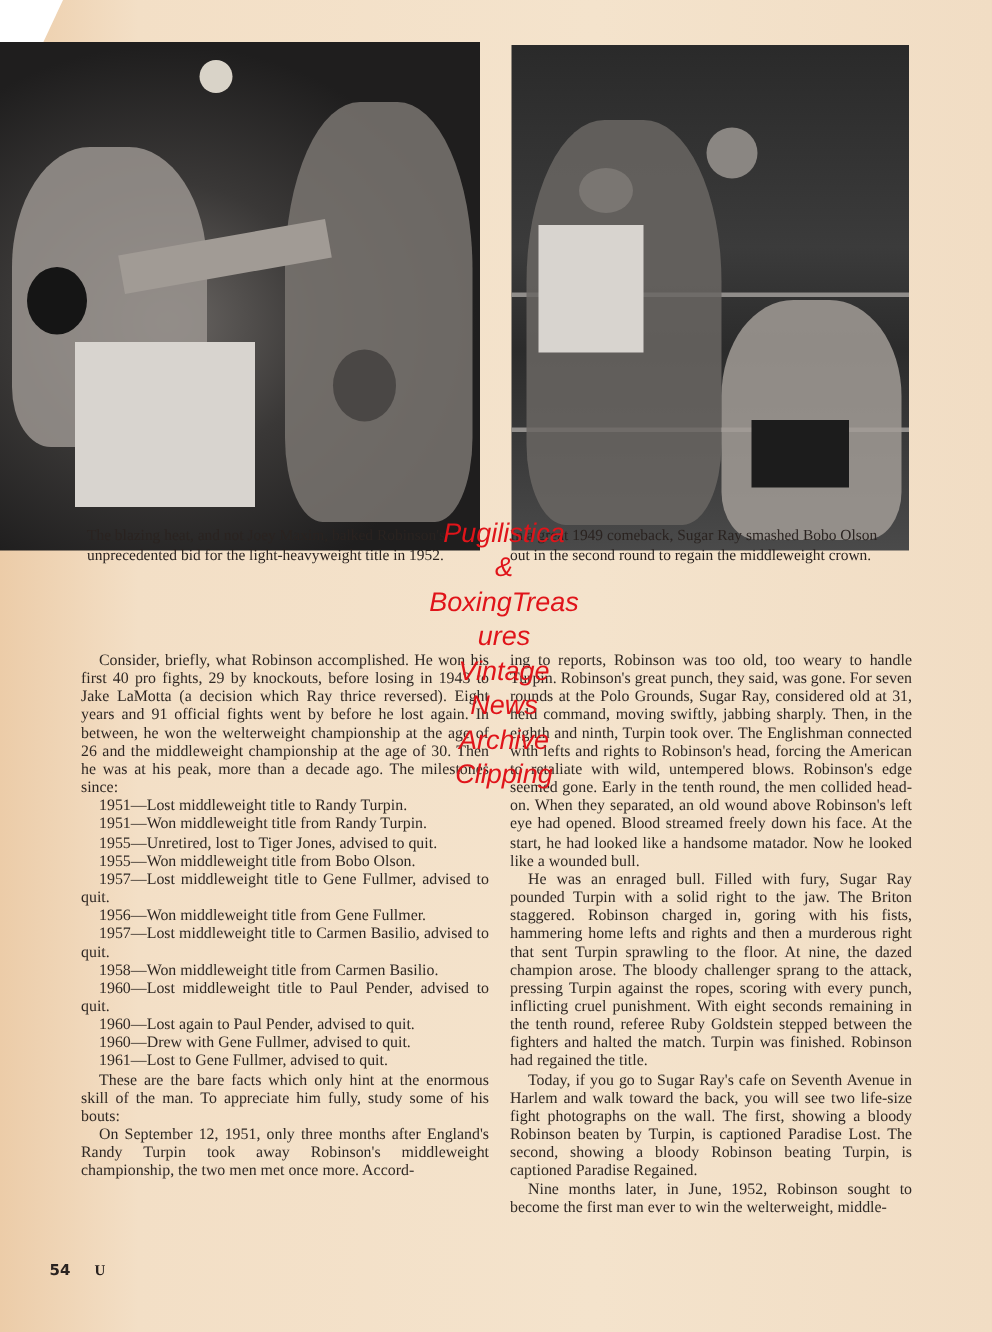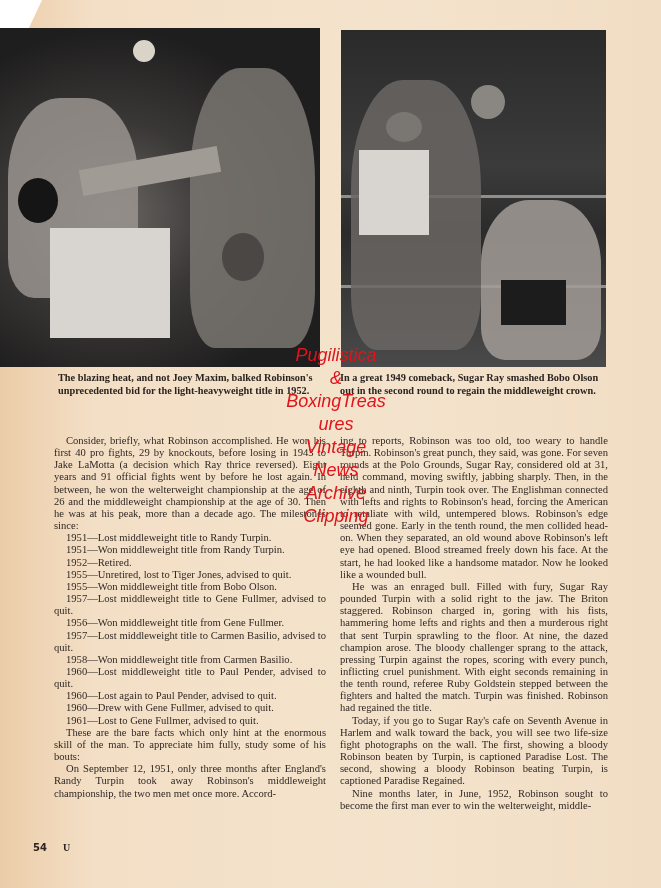--- a/index.html
+++ b/index.html
@@ -27,23 +27,23 @@
     background: radial-gradient(ellipse at 35% 55%, #6a6663 0%, #3a3837 35%, #1f1e1e 70%); }
   .photo-right { left: 341px; top: 30px; width: 265px; height: 337px;
     background: linear-gradient(180deg, #2a2a2a 0%, #3b3b3b 40%, #2b2b2b 60%, #4a4a4a 100%); }
   .figure { position: absolute; border-radius: 40% 40% 20% 20%; background: #8d8986; opacity: .85; }
   .trunk  { position: absolute; background: #d8d4cf; }
   .glove  { position: absolute; border-radius: 50%; background: #151515; }
   .rope   { position: absolute; height: 3px; background: #cfcac4; opacity: .6; }
   .light  { position: absolute; border-radius: 50%; background: #d9d3c8; }
 
   .caption {
-    position: absolute; top: 372px;
+    position: absolute; top: 352px;
     font-size: 10.3px; line-height: 12.5px;
-    font-weight: bold; color: #2a2320; white-space: nowrap;
+    font-weight: normal; color: #2a2320; white-space: nowrap;
   }
   .caption-left { left: 58px; }
   .caption-right { left: 340px; }
 
   .col {
     position: absolute; top: 435px;
     font-size: 10.6px; line-height: 12.15px;
     text-align: justify; color: #2f2824;
   }
   .col-left { left: 54px; width: 272px; }
@@ -97,21 +97,20 @@
 </div>
 <div class="caption caption-right">
   <div>In a great 1949 comeback, Sugar Ray smashed Bobo Olson</div>
   <div>out in the second round to regain the middleweight crown.</div>
 </div>
 
 <div class="col col-left">
   <p>Consider, briefly, what Robinson accomplished. He won his first 40 pro fights, 29 by knockouts, before losing in 1943 to Jake LaMotta (a decision which Ray thrice reversed). Eight years and 91 official fights went by before he lost again. In between, he won the welterweight championship at the age of 26 and the middleweight championship at the age of 30. Then he was at his peak, more than a decade ago. The milestones since:</p>
   <p class="milestone">1951—Lost middleweight title to Randy Turpin.</p>
   <p class="milestone">1951—Won middleweight title from Randy Turpin.</p>
-  <p class="milestone">1952—Retired.</p>
   <p class="milestone">1955—Unretired, lost to Tiger Jones, advised to quit.</p>
   <p class="milestone">1955—Won middleweight title from Bobo Olson.</p>
   <p class="milestone">1957—Lost middleweight title to Gene Fullmer, advised to quit.</p>
   <p class="milestone">1956—Won middleweight title from Gene Fullmer.</p>
   <p class="milestone">1957—Lost middleweight title to Carmen Basilio, advised to quit.</p>
   <p class="milestone">1958—Won middleweight title from Carmen Basilio.</p>
   <p class="milestone">1960—Lost middleweight title to Paul Pender, advised to quit.</p>
   <p class="milestone">1960—Lost again to Paul Pender, advised to quit.</p>
   <p class="milestone">1960—Drew with Gene Fullmer, advised to quit.</p>
   <p class="milestone">1961—Lost to Gene Fullmer, advised to quit.</p>

